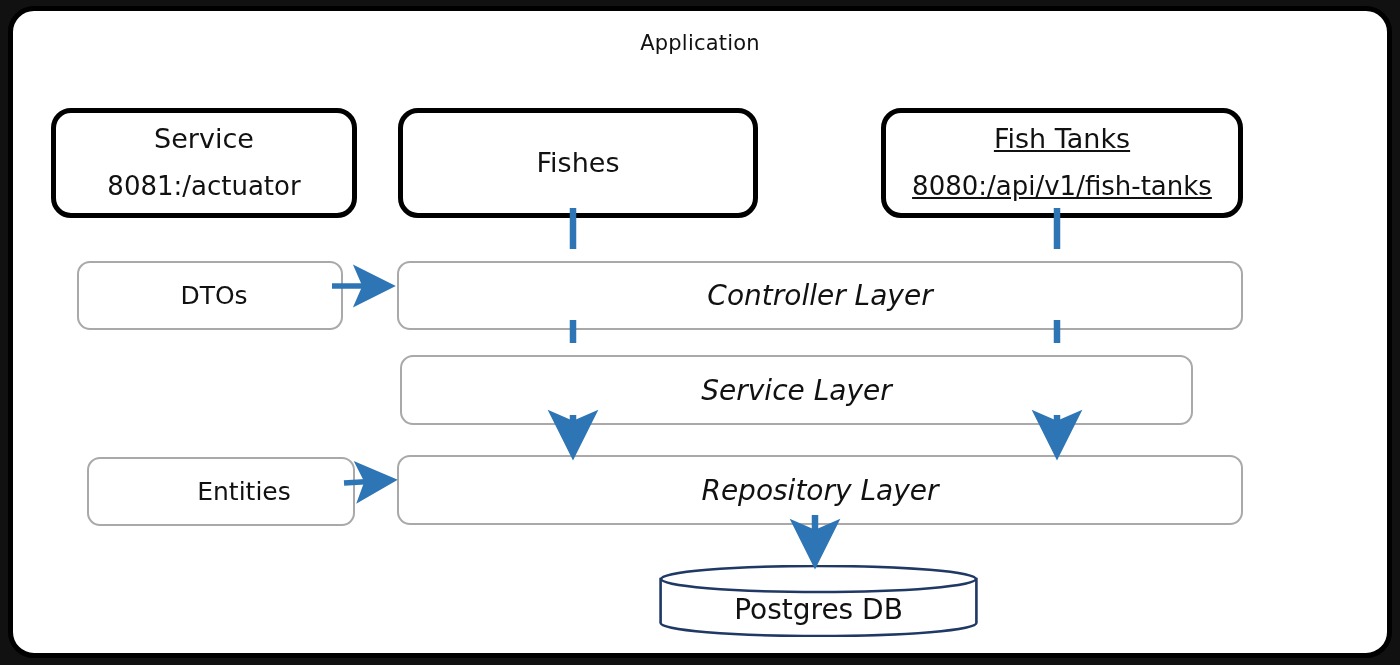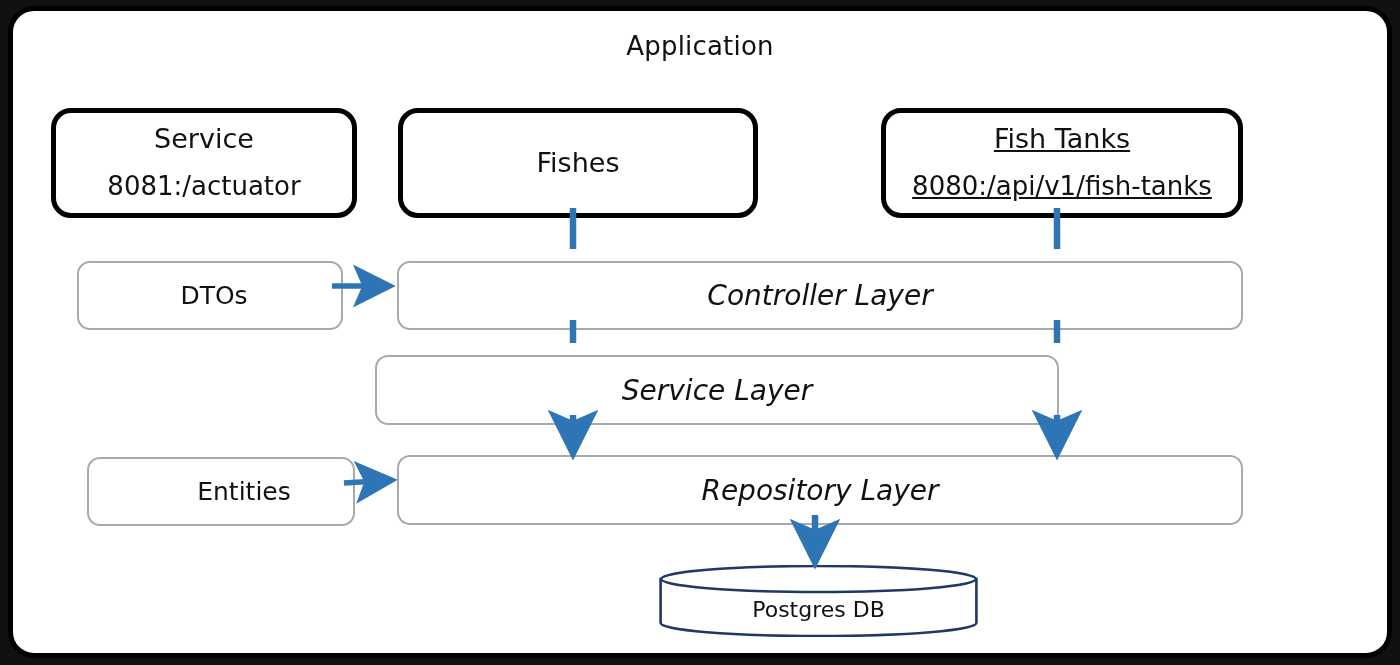--- a/index.html
+++ b/index.html
@@ -8,21 +8,21 @@
   #stage{position:relative;width:1400px;height:665px;background:#111111;}
 
   .app-container{
     position:absolute;left:8px;top:6px;width:1384px;height:652px;
     box-sizing:border-box;background:#ffffff;border:5px solid #000000;
     border-radius:26px;
   }
 
   .title{
     position:absolute;left:0;top:20px;width:100%;text-align:center;
-    font-size:26px;color:#111111;letter-spacing:.2px;
+    font-size:21px;color:#111111;letter-spacing:.2px;
     font-family:"DejaVu Sans","Liberation Sans",sans-serif;
   }
 
   
   .ep{
     position:absolute;box-sizing:border-box;background:#ffffff;
     border:5px solid #000000;border-radius:20px;
     display:flex;flex-direction:column;align-items:center;justify-content:center;
     color:#111111;
   }
@@ -41,21 +41,21 @@
     border:2px solid #a9a9a9;border-radius:13px;
     display:flex;align-items:center;justify-content:center;
     color:#111111;font-size:25px;
   }
 
   
   .db{position:absolute;}
   .db .db-label{
     position:absolute;left:0;top:0;width:100%;height:100%;
     display:flex;align-items:center;justify-content:center;
-    font-size:22px;color:#111111;
+    font-size:28px;color:#111111;
     font-family:"DejaVu Sans","Liberation Sans",sans-serif;
     padding-top:17px;box-sizing:border-box;
   }
 
   svg.wires{position:absolute;left:0;top:0;width:1400px;height:665px;
             pointer-events:none;overflow:visible;}
 </style>
 </head>
 <body>
 
@@ -84,21 +84,21 @@
       </div>
 
     <div class="side" style="left:74px;top:446px;width:268px;height:69px;padding-left:46px;">
         <span>Entities</span>
       </div>
 
     <div class="layer" style="left:384px;top:250px;width:846px;height:69px;">
         <span>Controller Layer</span>
       </div>
 
-    <div class="layer" style="left:362px;top:344px;width:684px;height:70px;">
+    <div class="layer" style="left:387px;top:344px;width:793px;height:70px;">
         <span>Service Layer</span>
       </div>
 
     <div class="layer" style="left:384px;top:444px;width:846px;height:70px;">
         <span>Repository Layer</span>
       </div>
 
     <div class="db" style="left:646px;top:554px;width:319px;height:72px;">
       <svg width="319" height="72" viewBox="0 0 319 72">
         <path d="M1.6,14 L1.6,58 A157.4,13 0 0 0 317.4,58 L317.4,14 Z" fill="#ffffff" stroke="#1f3864" stroke-width="2.6"></path>

